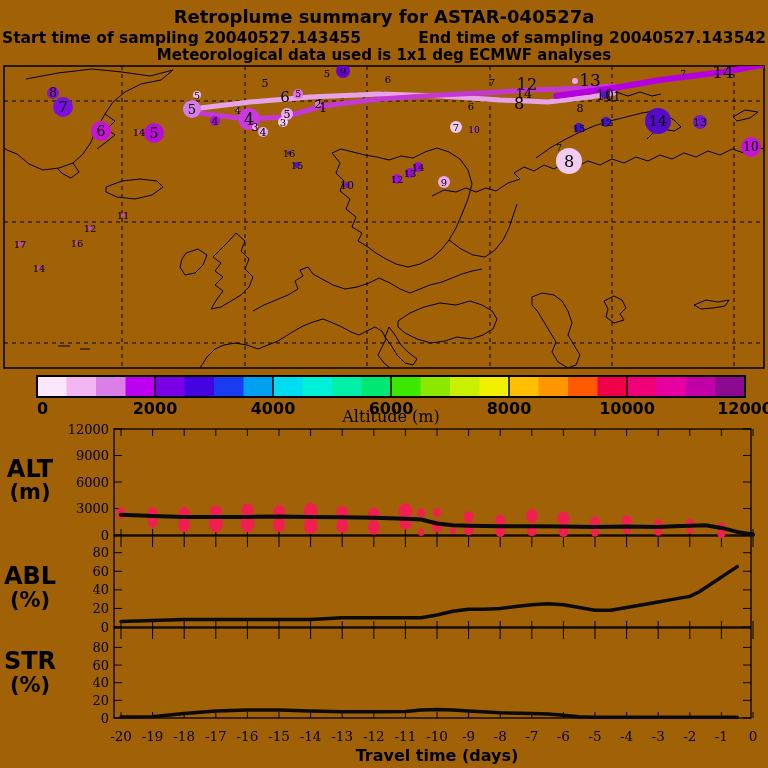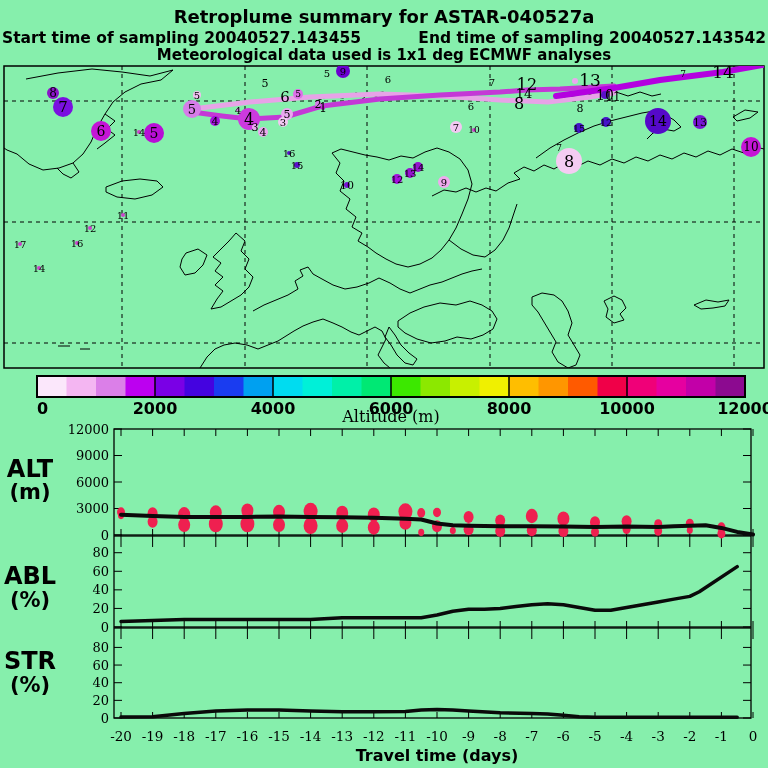--- a/index.html
+++ b/index.html
@@ -1,16 +1,16 @@
 <!DOCTYPE html>
 <html><head>
 <meta charset="utf-8">
 <style>
   html,body{margin:0;padding:0;background:#fff;}
-  #page{position:relative;width:768px;height:768px;background:#86efac;overflow:hidden;
+  #page{position:relative;width:768px;height:768px;background:#a16207;overflow:hidden;
         font-family:"DejaVu Sans",sans-serif;}
   svg{position:absolute;left:0;top:0;}
   text{user-select:none;}
   .t-bold{font-family:"DejaVu Sans",sans-serif;font-weight:bold;fill:#000;}
   .t-serif{font-family:"DejaVu Serif",serif;fill:#000;}
 </style>
 </head>
 <body>
 
 <div id="page">

